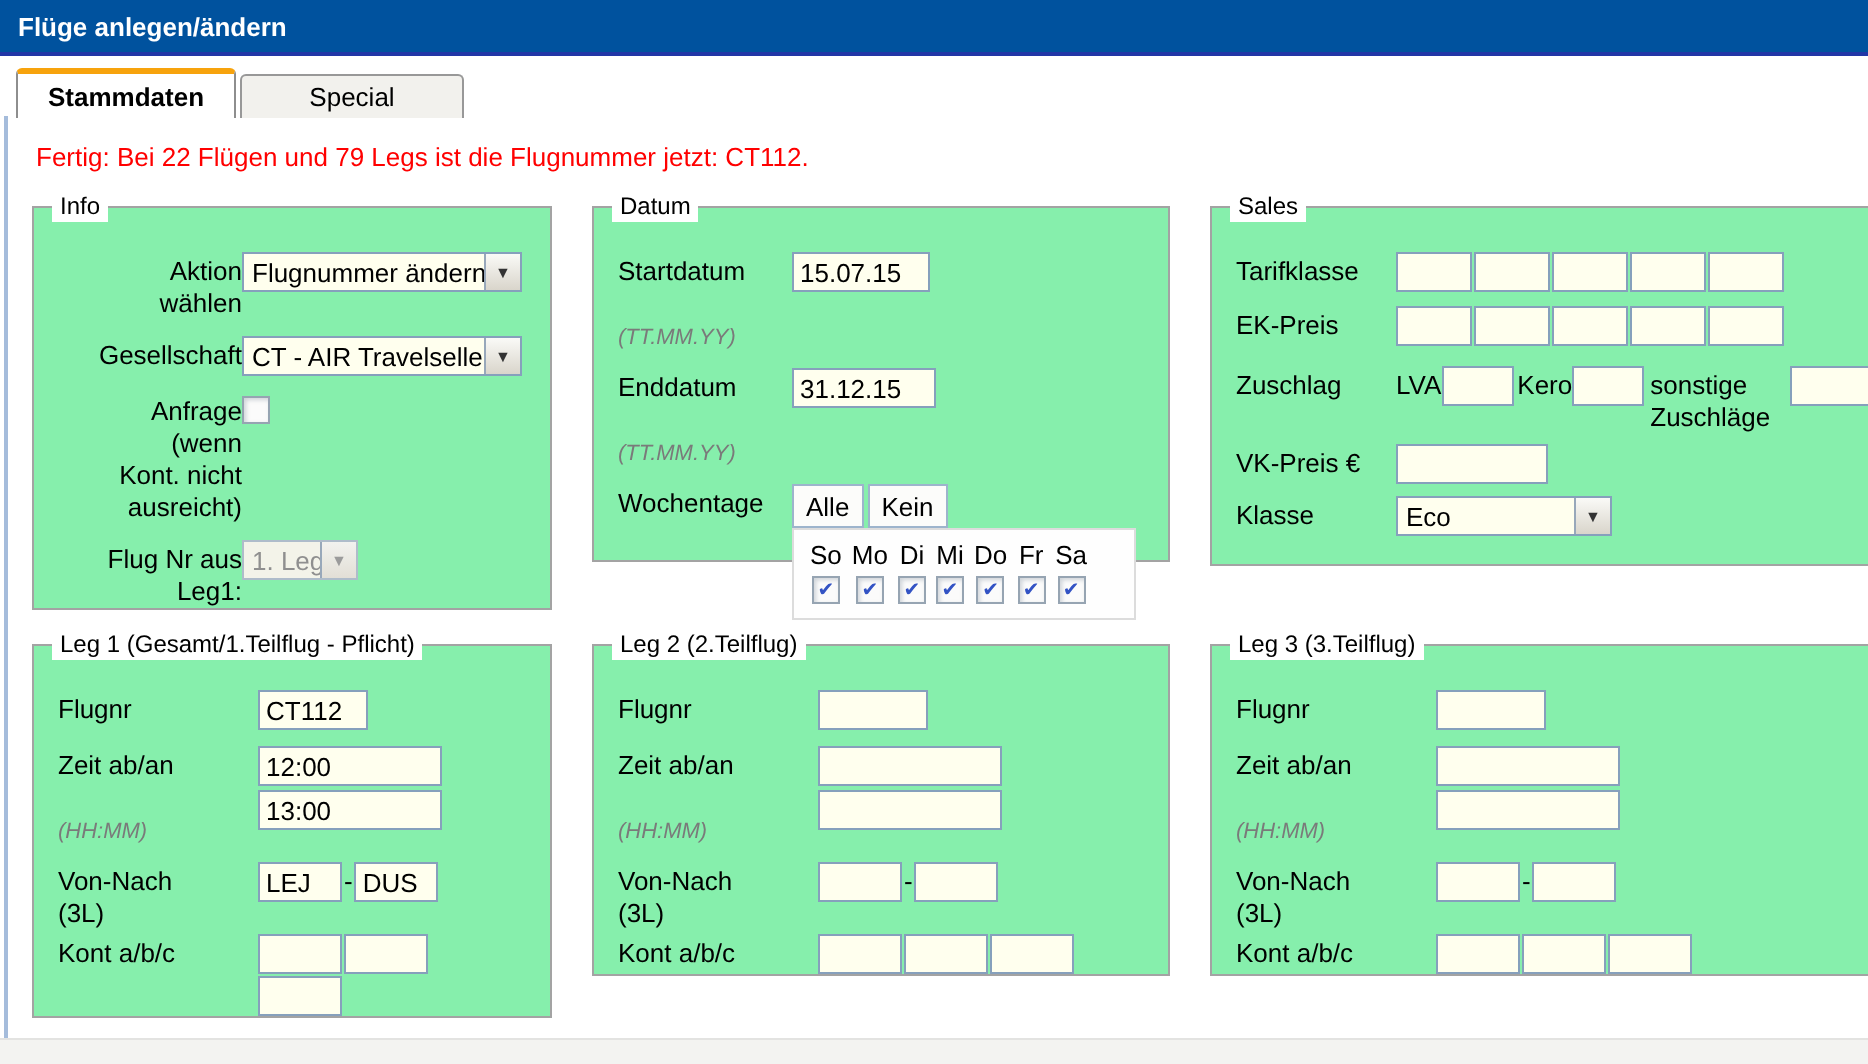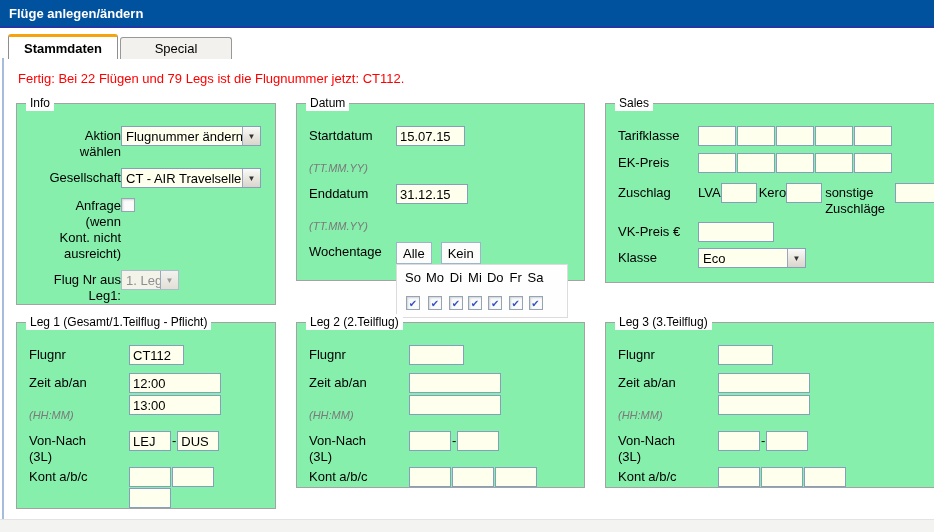--- a/index.html
+++ b/index.html
@@ -69,31 +69,31 @@
   .sel.disabled .sel-btn { color:#9B9B9B; background:linear-gradient(#F2F2EF,#E2DfD6); }
 
   .cbx {
     box-sizing:border-box; width:14px; height:14px; border:1px solid #96A4B2; background:#FBFBFB;
     box-shadow:inset 1px 1px 2px rgba(120,135,150,.35);
     display:flex; align-items:center; justify-content:center;
     font-size:10px; color:#3353C4; cursor:default;
   }
 
   .mini-btn {
-    box-sizing:border-box; height:22px; padding:0 6px; margin-right:9px;
+    box-sizing:border-box; height:22px; padding:0 6px; margin-right:2px;
     background:#FCFCFA; border:1px solid #9DB4CC; font-size:13px;
     display:inline-flex; align-items:center; cursor:default;
   }
 
   .wkpanel {
     margin-left:87px; margin-top:0; box-sizing:border-box; width:172px;
     border:1px solid #DCDCDC; background:#FEFEFE;
     display:flex; gap:5px; padding:5px 8px 7px 8px;
   }
-  .wkcol { display:flex; flex-direction:column; align-items:center; gap:11px; font-size:13px; }
+  .wkcol { display:flex; flex-direction:column; align-items:center; gap:3px; font-size:13px; }
 
   .boxrow { display:flex; gap:1px; }
   .zrow { display:flex; align-items:flex-start; }
   .zlbl { white-space:pre-line; line-height:16px; padding-top:2px; }
   .dash { padding:2px 1px 0 1px; }
 
   .stack { display:flex; flex-direction:column; gap:2px; }
   .kont1 { display:flex; flex-direction:column; }
   .kont1 .r2 { margin-top:1px; }
 

